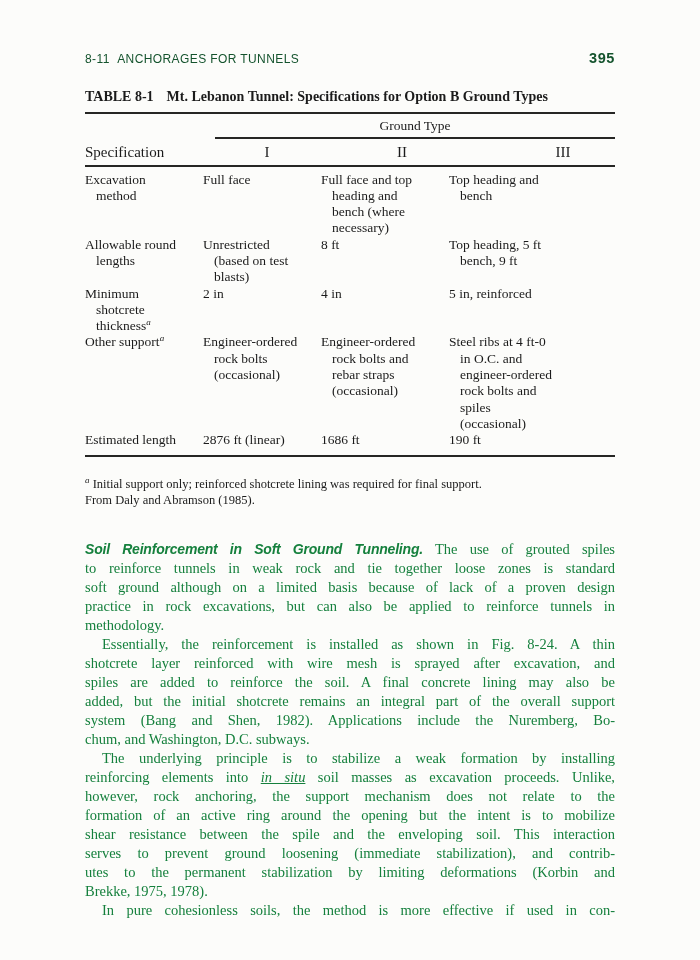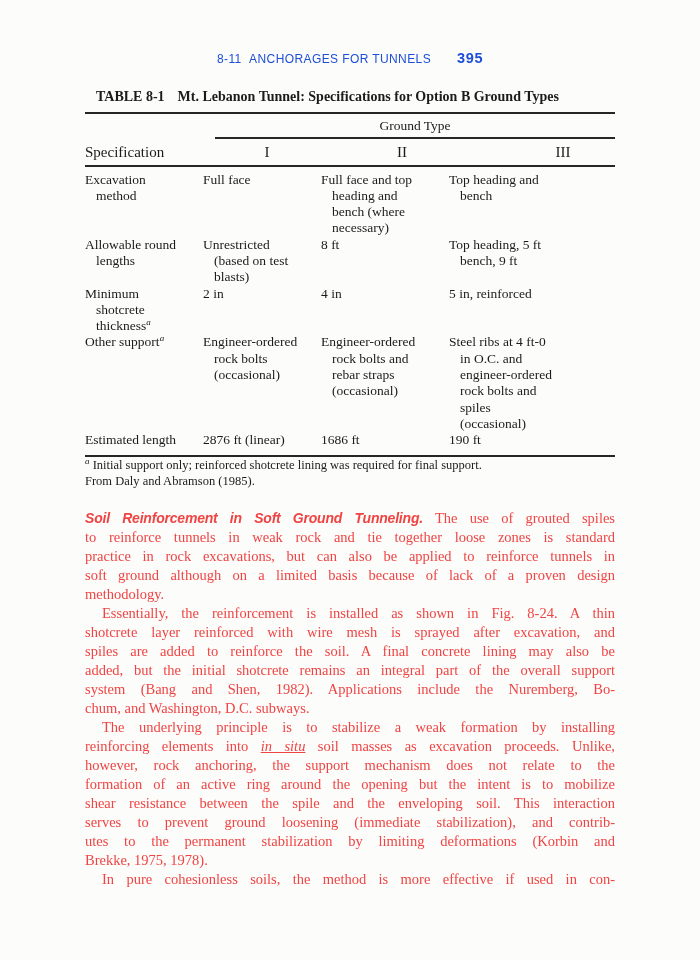--- a/index.html
+++ b/index.html
@@ -4,30 +4,30 @@
 <style>
   * { margin:0; padding:0; box-sizing:border-box; }
   html,body { width:700px; height:960px; }
   body { background:#f4f4f2; font-family:"Liberation Serif", serif; }
   .page {
     width:700px; height:960px; background:#fcfcfa; color:#1b1b1b;
     padding:50px 85px 0 85px; position:relative; overflow:hidden;
   }
   
   .running-head {
-    display:flex; justify-content:center; align-items:baseline;
+    display:flex; justify-content:space-between; align-items:baseline;
     font-family:"Liberation Sans", sans-serif; font-size:12px;
-    letter-spacing:.4px; color:#1d4ed8;
+    letter-spacing:.4px; color:#14532d;
   }
   .running-head .pagenum {
     font-weight:bold; font-size:14.5px; margin-left:26px; letter-spacing:.6px;
   }
   
   .t-title { margin-top:23px; font-weight:bold; font-size:14px; white-space:nowrap; }
-  .t-title .t-label { margin-right:13px;margin-left:11px; }
+  .t-title .t-label { margin-right:13px; }
   .rule { height:2px; background:#262624; }
   .rule-title { margin-top:7px; }
   .spanner-cell { margin-left:130px; width:400px; padding-top:3px; }
   .spanner-text { text-align:center; font-size:13.5px; line-height:17px; }
   .rule-spanner { height:1.5px; margin-top:3px; }
   .head-row { display:flex; margin-top:4px; padding-bottom:4px; font-size:15px; line-height:18px; }
   .col-spec { width:118px; }
   .col-1 { width:118px; }
   .col-2 { width:128px; }
   .col-3 { width:166px; }
@@ -35,23 +35,23 @@
   .head-row .col-2 { text-align:center; padding-left:34px; }
   .head-row .col-3 { text-align:center; padding-left:62px; }
   .tbody { padding:5px 0 6px 0; }
   .trow { display:flex; }
   .cell { font-size:13.5px; line-height:16.3px; padding-right:6px; }
   .ln { white-space:nowrap; }
   .ind { padding-left:11px; }
   sup.fn {
     font-size:9px; font-style:italic; vertical-align:super; line-height:0;
   }
-  .footnotes { margin-top:0; font-size:12.5px; line-height:16px; }
+  .footnotes { margin-top:19px; font-size:12.5px; line-height:16px; }
   
-  .bodytext { margin-top:20px; font-size:14.5px; color:#ef4444; }
+  .bodytext { margin-top:32px; font-size:14.5px; color:#15803d; }
   .bodytext .bl { line-height:19px; }
   .jl { text-align:justify; text-align-last:justify; }
   .ind1 { text-indent:17px; }
   .runin {
     font-family:"Liberation Sans", sans-serif; font-weight:bold; font-style:italic;
     font-size:14px; letter-spacing:-.2px;
   }
   .it { font-style:italic;text-decoration:underline; }
 </style>
 </head>
@@ -188,22 +188,22 @@
       <div><sup class="fn">a</sup><span> Initial support only; reinforced shotcrete lining was required for final support.</span></div>
       <div>From Daly and Abramson (1985).</div>
     </div>
   </div>
 
   <div class="bodytext">
 
     <div class="para">
       <div class="bl jl"><span class="runin">Soil Reinforcement in Soft Ground Tunneling.</span><span> The use of grouted spiles</span></div>
       <div class="bl jl">to reinforce tunnels in weak rock and tie together loose zones is standard</div>
+      <div class="bl jl">soft ground although on a limited basis because of lack of a proven design</div>
       <div class="bl jl">practice in rock excavations, but can also be applied to reinforce tunnels in</div>
-      <div class="bl jl">soft ground although on a limited basis because of lack of a proven design</div>
       <div class="bl">methodology.</div>
     </div>
 
     <div class="para">
       <div class="bl jl ind1">Essentially, the reinforcement is installed as shown in Fig. 8-24. A thin</div>
       <div class="bl jl">shotcrete layer reinforced with wire mesh is sprayed after excavation, and</div>
       <div class="bl jl">spiles are added to reinforce the soil. A final concrete lining may also be</div>
       <div class="bl jl">added, but the initial shotcrete remains an integral part of the overall support</div>
       <div class="bl jl">system (Bang and Shen, 1982). Applications include the Nuremberg, Bo-</div>
       <div class="bl">chum, and Washington, D.C. subways.</div>

